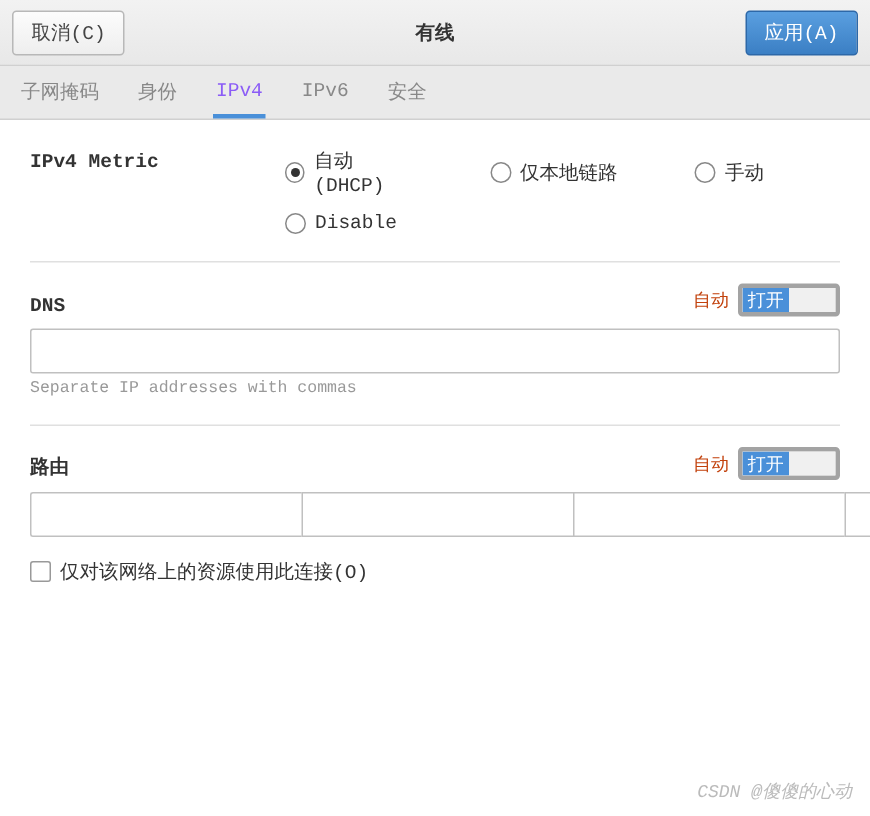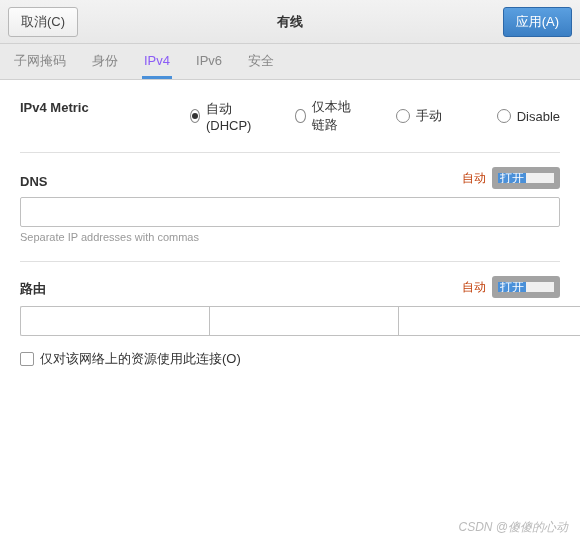--- a/index.html
+++ b/index.html
@@ -1,36 +1,36 @@
 <!DOCTYPE html>
 <html><head>
 <meta charset="utf-8">
 <style>
-*{box-sizing:border-box;margin:0;padding:0;font-family:Liberation Sans, sans-serif;font-size:13px;color:#333}
+*{box-sizing:border-box;margin:0;padding:0;font-family:Liberation Mono, monospace;font-size:13px;color:#333}
 body{width:580px;height:544px;background:#fff;position:relative;overflow:hidden}
 .header{height:44px;background:linear-gradient(#f2f2f2,#e8e8e8);border-bottom:1px solid #d0d0d0;display:flex;align-items:center;justify-content:space-between;padding:0 8px}
 .title{position:absolute;left:0;right:0;text-align:center;font-weight:bold;color:#333;pointer-events:none}
 .btn{background:linear-gradient(#fcfcfc,#eee);border:1px solid #b8b8b8;border-radius:3px;padding:5px 12px;cursor:pointer;color:#444;position:relative;z-index:1}
 .btn-primary{background:linear-gradient(#5a9fe0,#3b7fc4);border:1px solid #2d68a8;color:#fff}
 .tabs{height:36px;background:#eaeaea;border-bottom:1px solid #d0d0d0;display:flex;align-items:center;padding:0 12px;gap:22px}
 .tab{color:#888;cursor:pointer;padding:9px 2px 8px;border-bottom:3px solid transparent}
 .tab.active{color:#8b5cf6;border-bottom:3px solid #4a90d9}
 .content{padding:18px 20px}
 .row{display:flex;align-items:flex-start;margin-bottom:8px}
 .label-col{width:170px;font-weight:bold;color:#333;padding-top:2px}
-.radio-grid{display:grid;grid-template-columns:1fr 1fr 1fr 1fr;gap:10px 40px;flex:1}
+.radio-grid{display:grid;grid-template-columns:1fr 1fr 1fr;gap:10px 40px;flex:1}
 .radio-item{display:flex;align-items:center;gap:6px;cursor:pointer;color:#444}
 .radio{width:14px;height:14px;border:1px solid #888;border-radius:50%;display:inline-flex;align-items:center;justify-content:center;background:#fff}
 .radio.checked::after{content:"";width:6px;height:6px;background:#333;border-radius:50%}
 .divider{height:1px;background:#e0e0e0;margin:18px 0 14px}
 .section-head{display:flex;align-items:flex-end;justify-content:space-between;margin-bottom:8px}
 .section-head .slabel{font-weight:bold}
 .toggle-wrap{display:flex;align-items:center;gap:6px}
 .toggle-wrap .auto{color:#c2410c;font-size:12px}
-.toggle{width:68px;height:22px;border:6px solid #a3a3a3;border-radius:3px;display:flex;overflow:hidden;cursor:pointer}
+.toggle{width:68px;height:22px;border:3px solid #a3a3a3;border-radius:3px;display:flex;overflow:hidden;cursor:pointer}
 .toggle .on{flex:1;background:#4a90d9;color:#fff;display:flex;align-items:center;justify-content:center;font-size:12px}
 .toggle .off{flex:1;background:#f0f0f0}
 .input-full{width:100%;height:30px;border:1px solid #c0c0c0;border-radius:2px;padding:0 6px;background:#fff}
 .hint{color:#999;font-size:11px;margin-top:4px}
 .route-headers{display:flex;margin-top:6px;color:#888;font-size:12px}
 .route-headers>div{flex:1;text-align:center}
 .route-headers>div:last-child{width:30px;flex:none}
 .route-row{display:flex;align-items:center;margin-top:2px}
 .route-row input{flex:1;height:30px;border:1px solid #c0c0c0;border-right:none;padding:0 6px;background:#fff}
 .route-row input:first-child{border-radius:2px 0 0 2px}

